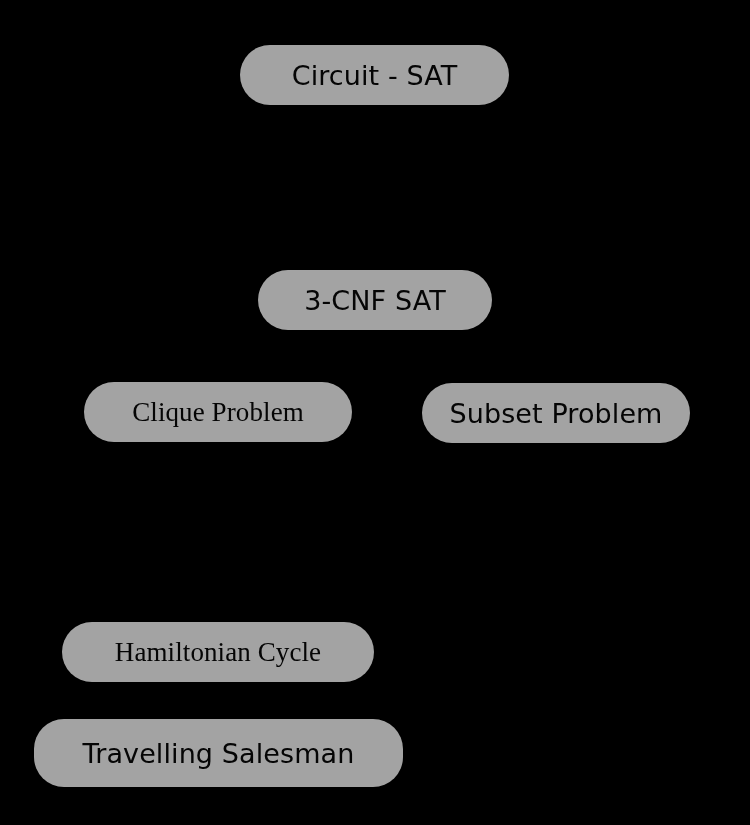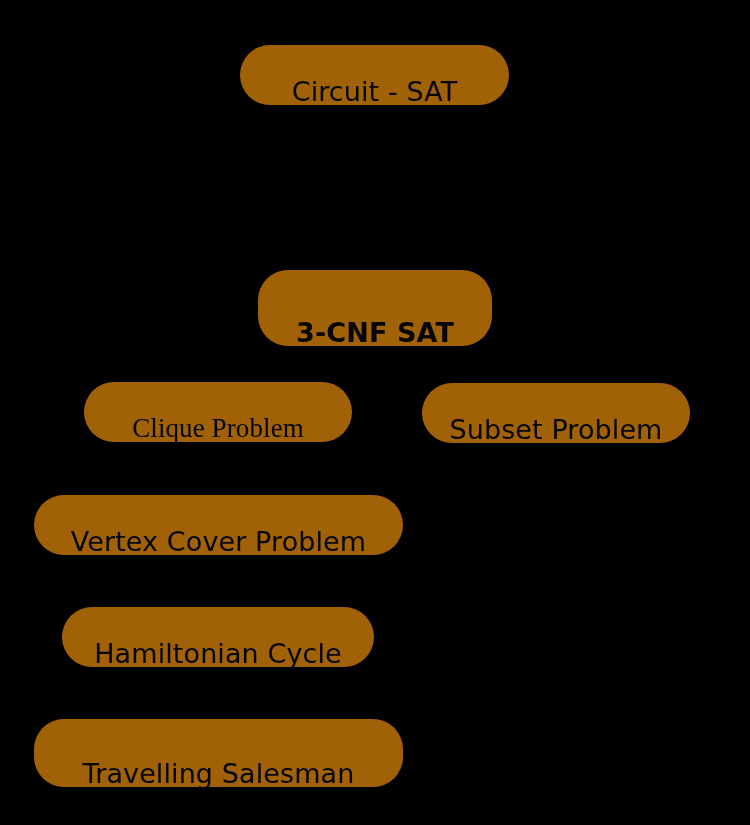--- a/index.html
+++ b/index.html
@@ -15,42 +15,42 @@
   }
   #diagram-canvas {
     position: relative;
     width: 750px;
     height: 825px;
     background: #000000;
   }
   .node {
     position: absolute;
     box-sizing: border-box;
-    background: #a16207;
+    background: #a3a3a3;
     border-radius: 30px;
     display: flex;
-    align-items: flex-end;
+    align-items: center;
     justify-content: center;
     color: #000000;
     white-space: nowrap;
   }
   .node-label {
     font-size: 27px;
     line-height: 1;
     color: #050505;
     letter-spacing: 0.1px;
   }
   
   .n-circuit-sat      { left: 240px; top: 45px;  width: 269px; height: 60px; }
   .n-sat              { left: 286px; top: 157px; width: 177px; height: 60px; }
-  .n-3cnf-sat         { left: 258px; top: 270px; width: 234px; height: 76px; font-weight: bold; }
+  .n-3cnf-sat         { left: 258px; top: 270px; width: 234px; height: 60px; }
   .n-clique           { left: 84px;  top: 382px; width: 268px; height: 60px; font-family: Liberation Serif, serif; }
   .n-subset           { left: 422px; top: 383px; width: 268px; height: 60px; }
   .n-vertex-cover     { left: 34px;  top: 495px; width: 369px; height: 60px; }
-  .n-hamiltonian      { left: 62px;  top: 607px; width: 312px; height: 60px; }
+  .n-hamiltonian      { left: 62px;  top: 622px; width: 312px; height: 60px; font-family: Liberation Serif, serif; }
   .n-travelling       { left: 34px;  top: 719px; width: 369px; height: 68px; }
 </style>
 </head>
 <body>
 
 <div id="diagram-canvas">
 
   <div class="node n-circuit-sat">
     <span class="node-label">Circuit - SAT</span>
   </div>
@@ -61,23 +61,20 @@
   </div>
 
   <div class="node n-clique">
     <span class="node-label">Clique Problem</span>
   </div>
 
   <div class="node n-subset">
     <span class="node-label">Subset Problem</span>
   </div>
 
-  <div class="node n-vertex-cover">
-    <span class="node-label">Vertex Cover Problem</span>
-  </div>
 
   <div class="node n-hamiltonian">
     <span class="node-label">Hamiltonian Cycle</span>
   </div>
 
   <div class="node n-travelling">
     <span class="node-label">Travelling Salesman</span>
   </div>
 
 </div>

